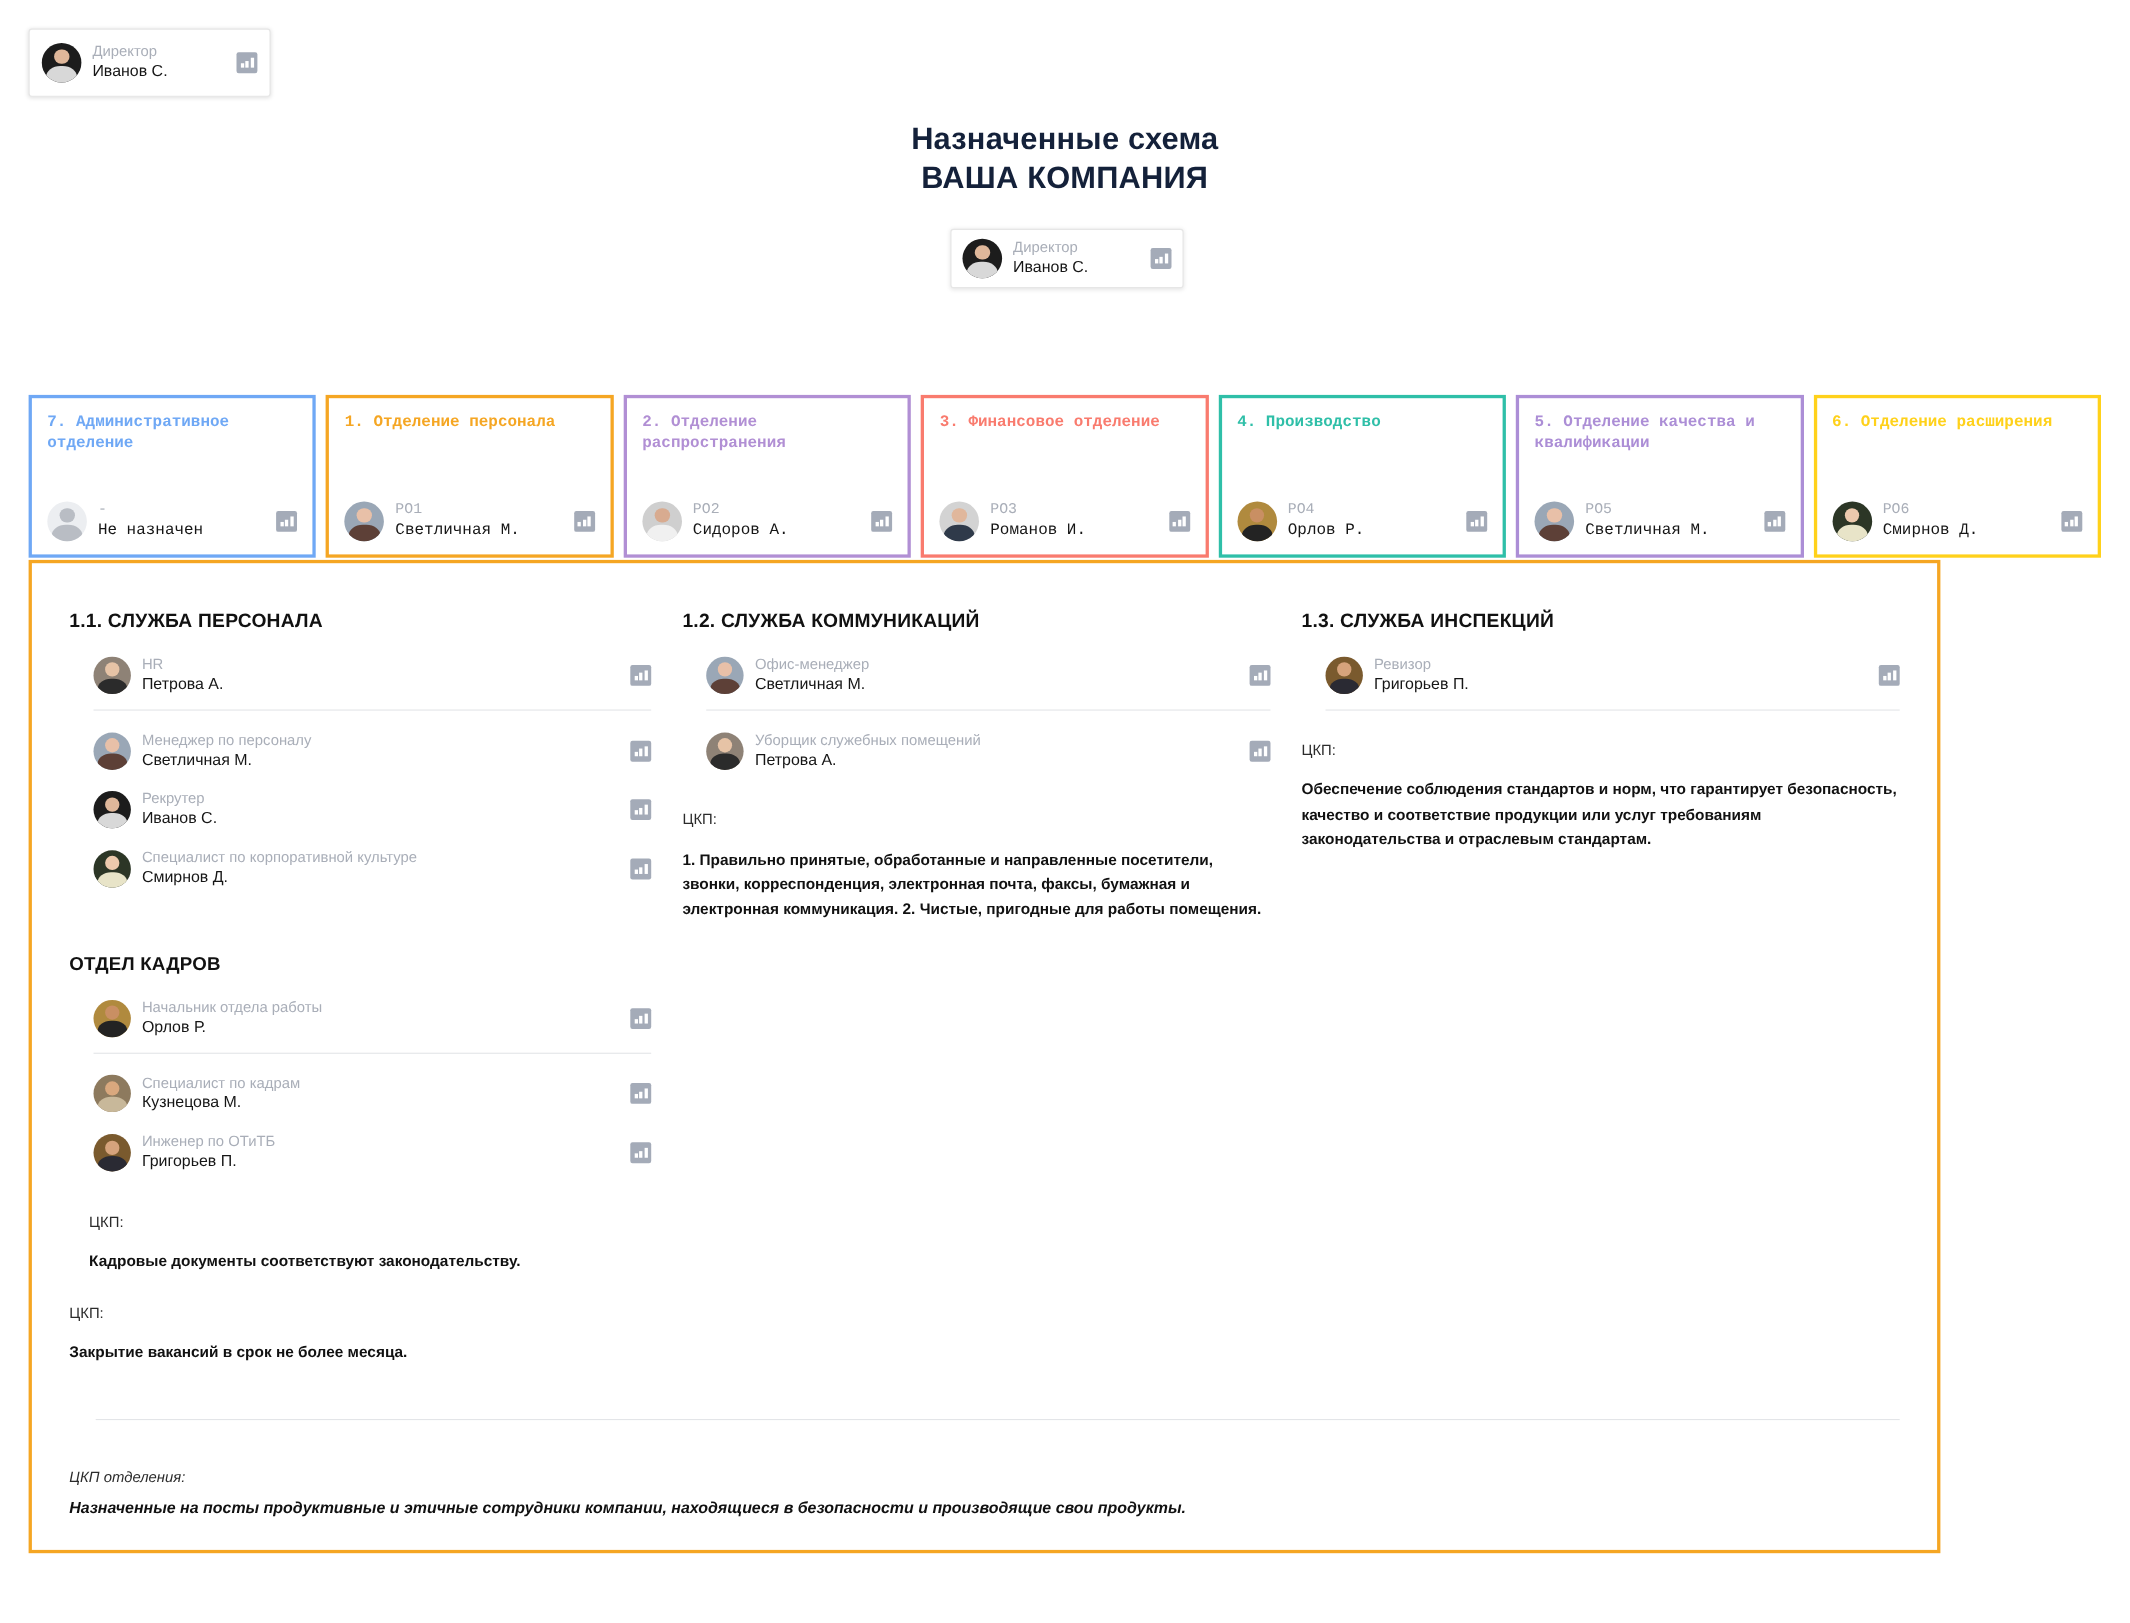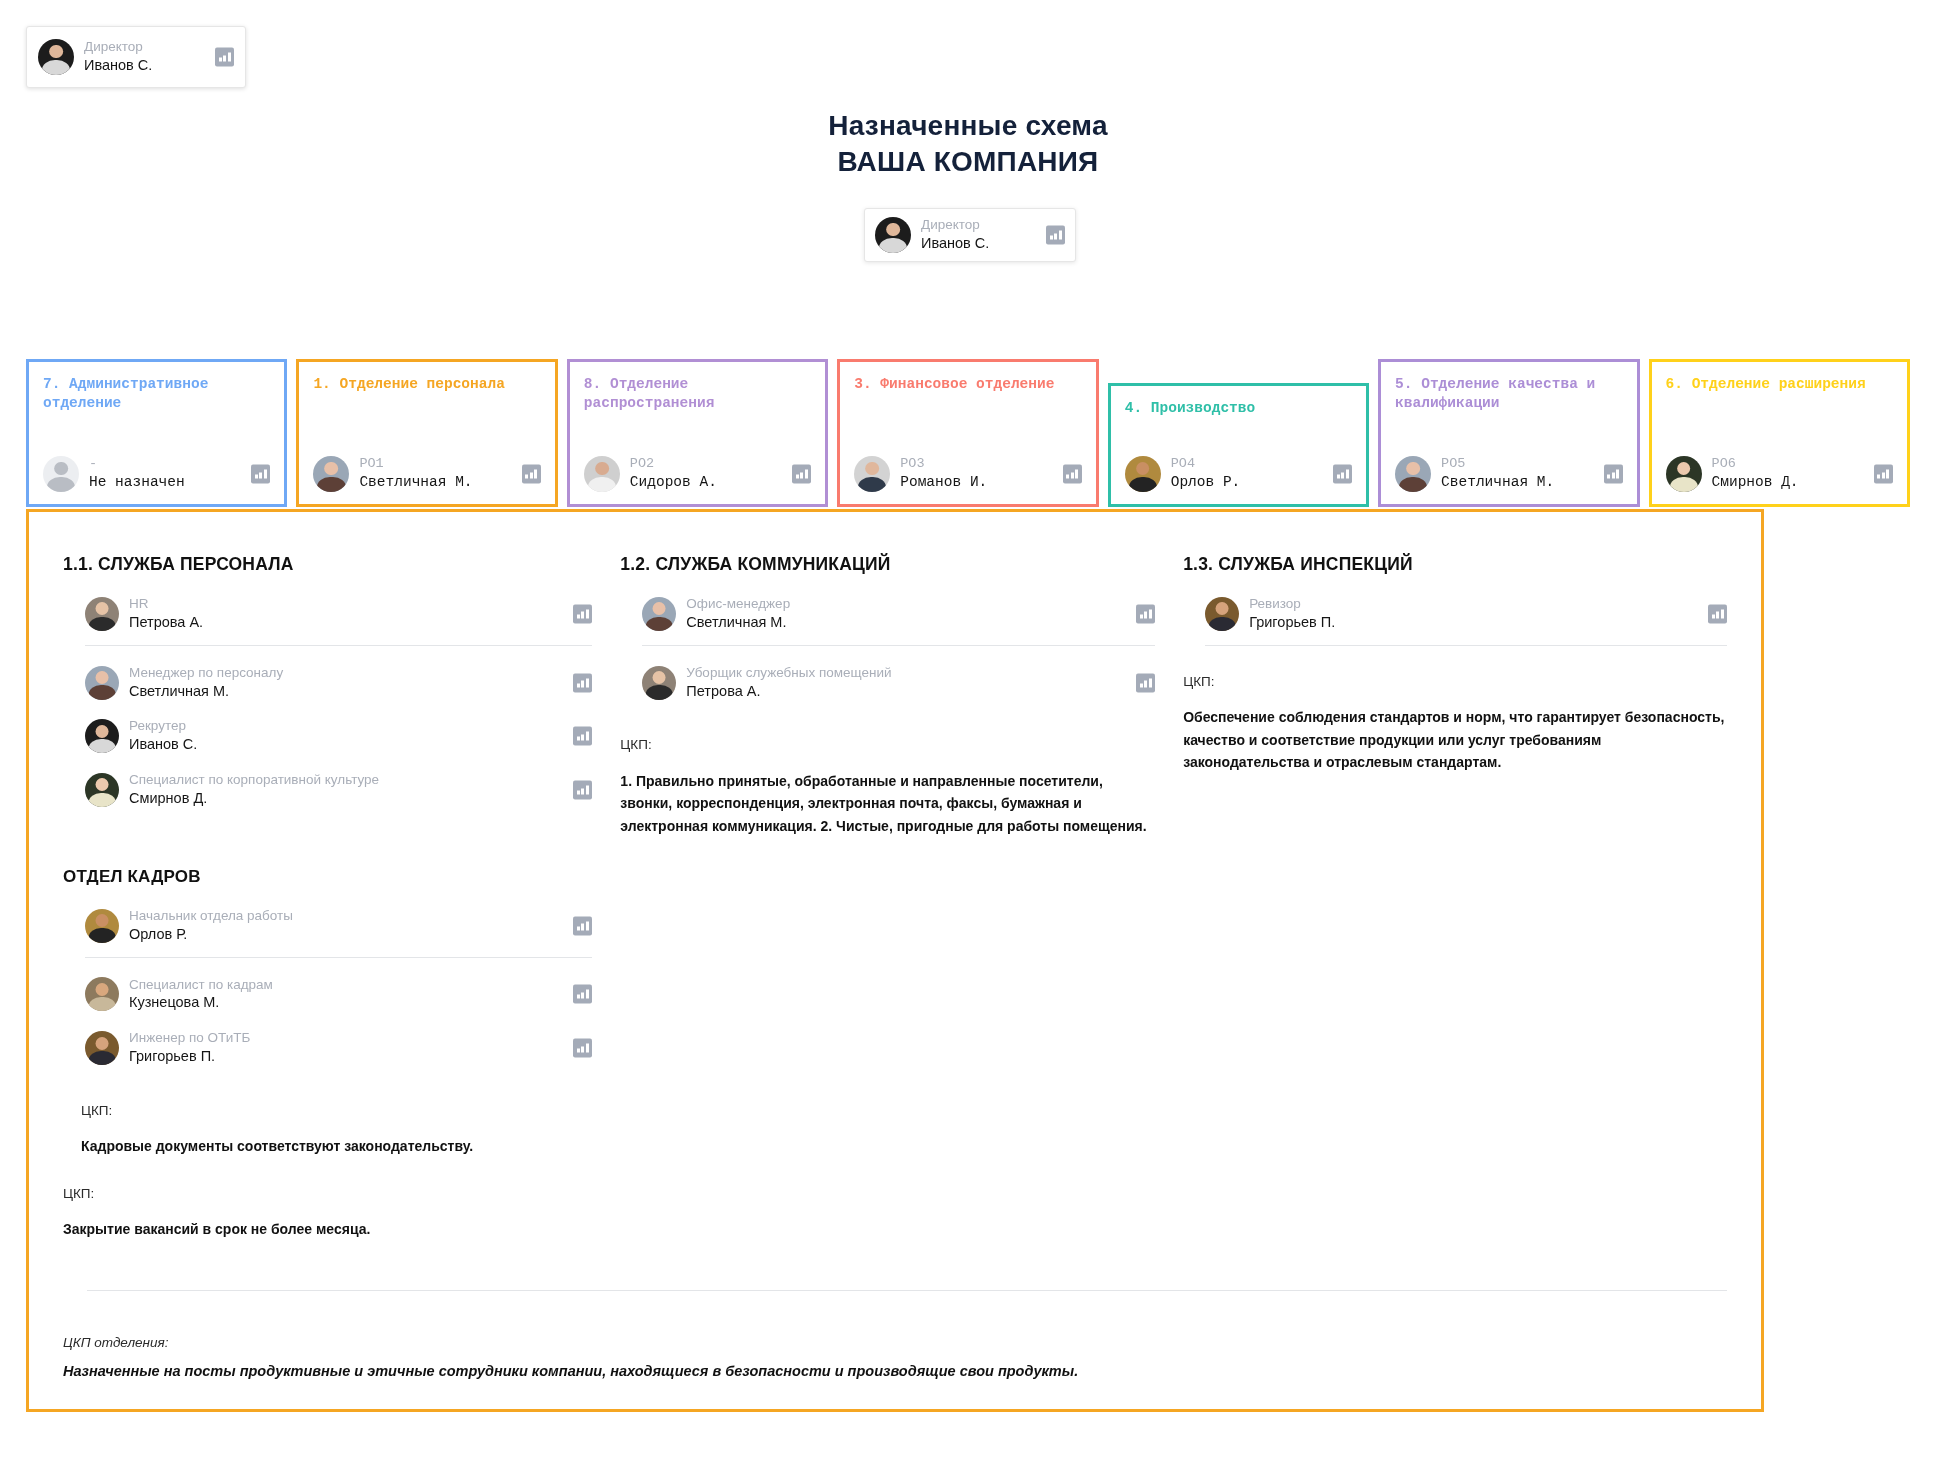--- a/index.html
+++ b/index.html
@@ -206,21 +206,21 @@
             </div>
             <span class="chart-icon">
               <i></i>
               <i></i>
               <i></i>
             </span>
           </div>
         </div>
       </div>
       <div class="div-card" style="flex: 1 1 0px; border-color: rgb(177, 143, 212);">
-        <div class="div-title" style="color:#b18fd4">8. Отделение распространения</div>
+        <div class="div-title" style="color:#b18fd4">2. Отделение распространения</div>
         <div class="div-person">
           <div class="person">
             <div class="avatar" style="background:#cfcfcf">
               <div class="head" style="background:#d8ab90"></div>
               <div class="body" style="background:#f0f0f0"></div>
             </div>
             <div class="ptext">
               <span class="prole">PO2</span>
               <span class="pname">Сидоров А.</span>
             </div>
@@ -245,21 +245,21 @@
               <span class="pname">Романов И.</span>
             </div>
             <span class="chart-icon">
               <i></i>
               <i></i>
               <i></i>
             </span>
           </div>
         </div>
       </div>
-      <div class="div-card" style="flex: 1 1 0px; border-color: rgb(47, 191, 168); margin-top: 24px;">
+      <div class="div-card" style="flex: 1 1 0px; border-color: rgb(47, 191, 168);">
         <div class="div-title" style="color:#2fbfa8">4. Производство</div>
         <div class="div-person">
           <div class="person">
             <div class="avatar" style="background:#b08a3e">
               <div class="head" style="background:#c98f63"></div>
               <div class="body" style="background:#232323"></div>
             </div>
             <div class="ptext">
               <span class="prole">PO4</span>
               <span class="pname">Орлов Р.</span>

